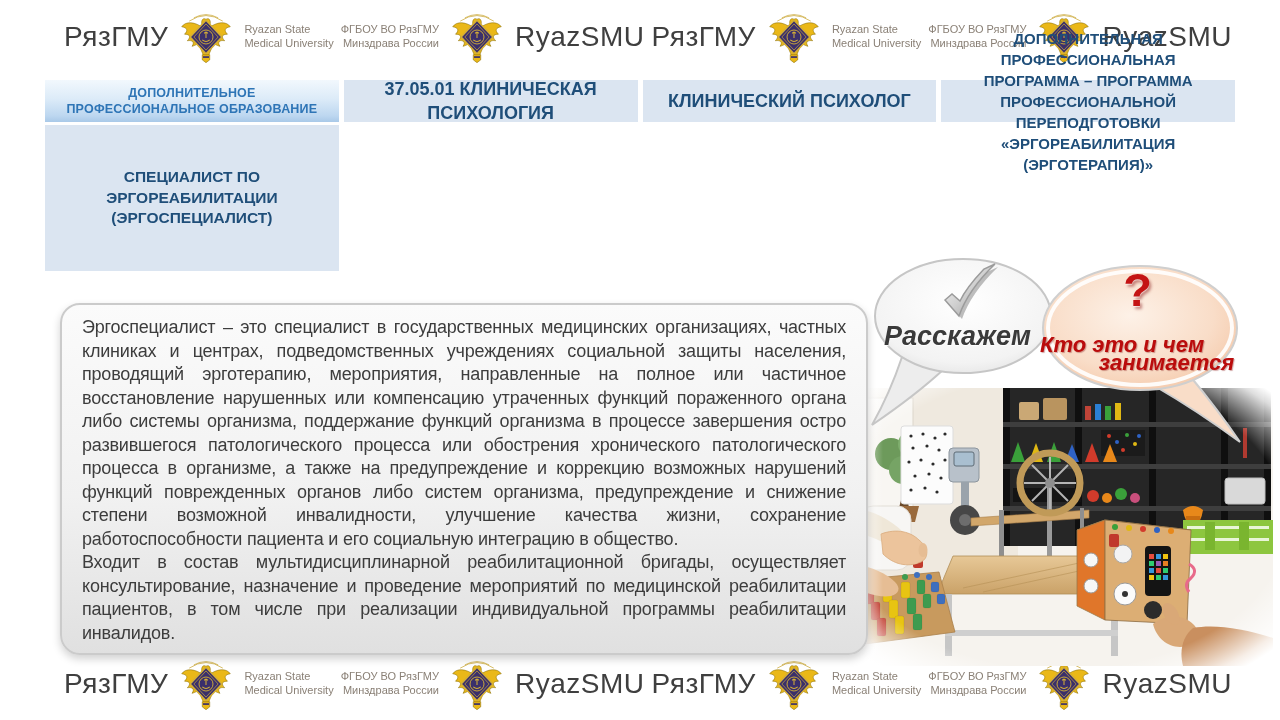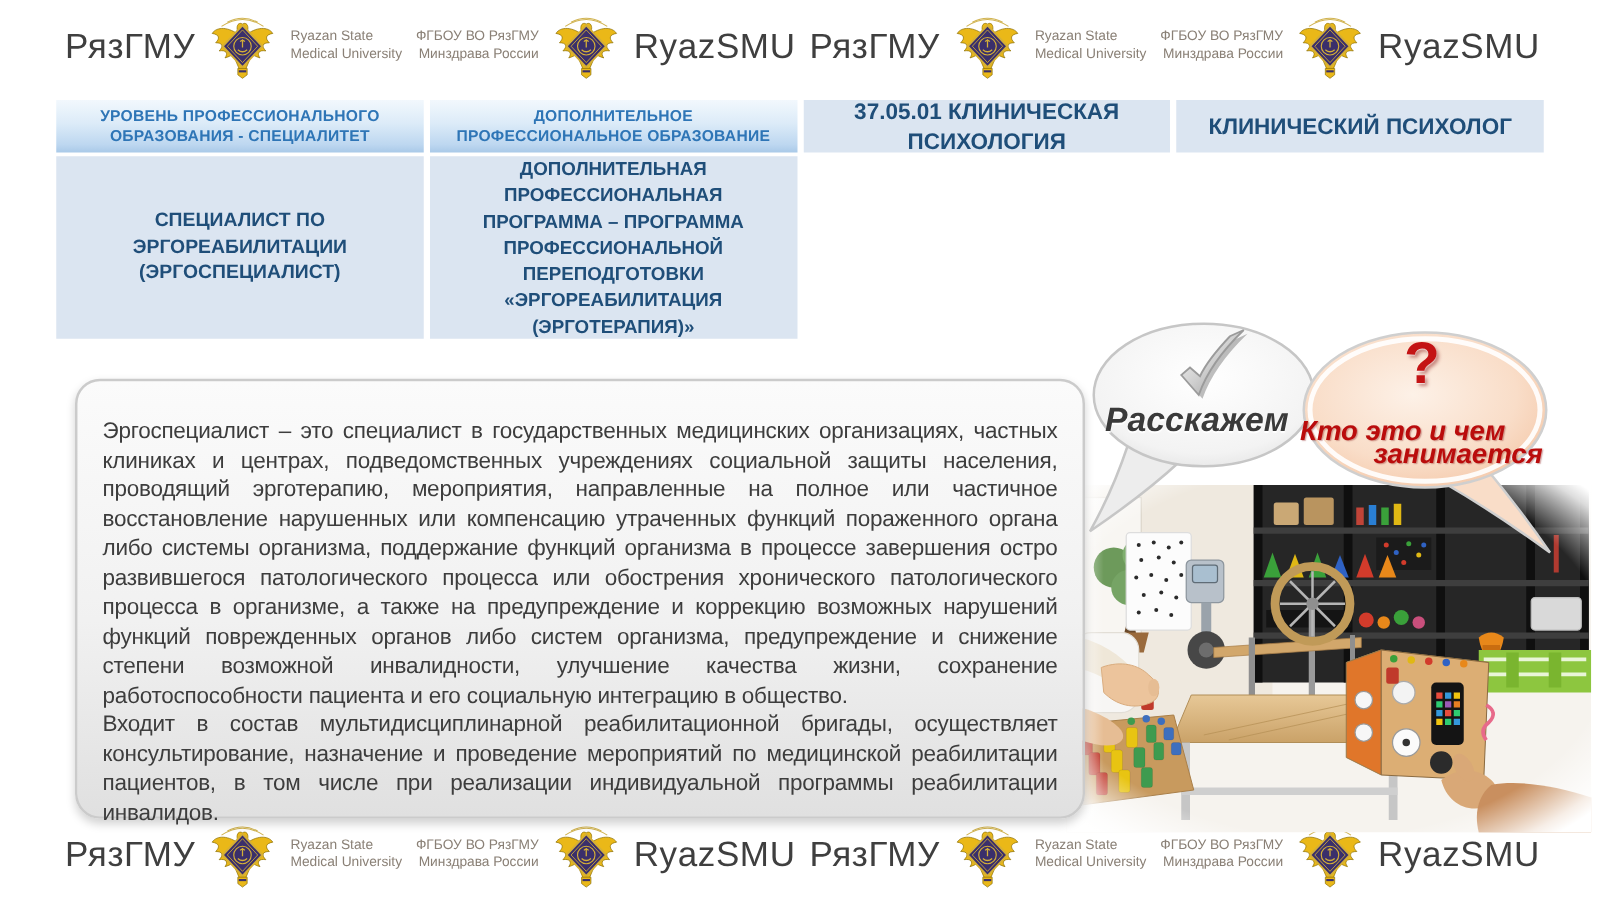--- a/index.html
+++ b/index.html
@@ -1,20 +1,20 @@
 <!DOCTYPE html>
 <html lang="ru"><head>
 <meta charset="utf-8">
 <style>
   html,body{margin:0;padding:0;background:#fff;}
   .slide{position:relative;width:1280px;height:720px;background:#ffffff;overflow:hidden;
          font-family:"Liberation Sans", sans-serif;}
 
   
-  .logo-band{position:absolute;left:52px;right:48px;height:62px;display:flex;
+  .logo-band{position:absolute;left:64px;right:48px;height:62px;display:flex;
              justify-content:space-between;align-items:center;}
   .logo-band.top{top:6px;}
   .logo-band.bottom{top:653px;}
   .logo-unit{display:flex;align-items:center;gap:10px;}
   .wordmark{font-size:28px;color:#3f3f3f;letter-spacing:.5px;white-space:nowrap;}
   .logo-caption{font-size:11px;color:#8a8076;line-height:1.25;display:flex;flex-direction:column;}
   .logo-caption.right{text-align:right;}
   .emblem-svg{width:56px;height:58px;display:block;}
 
   
@@ -29,21 +29,21 @@
   .td.c1{font-size:18px;padding:4px 40px;}
   .td.c2{font-size:18px;}
   .td.c3{font-size:15px;line-height:1.4;}
   .td.c4{font-size:15.5px;padding:4px 30px;}
 
   
   .main-bubble{position:absolute;left:60px;top:303px;width:808px;height:352px;
                border-radius:20px;border:2px solid #cbcbcb;
                background:linear-gradient(180deg,#fbfbfb 0%,#f1f1f1 55%,#e0e0e0 100%);
                box-shadow:0 4px 8px rgba(0,0,0,.18);box-sizing:border-box;
-               padding:28px 20px;z-index:2;}
+               padding:11px 20px;z-index:2;}
   .main-bubble p{margin:0;color:#3d3d3d;font-size:18px;line-height:23.5px;
                  text-align:justify;letter-spacing:-.2px;}
 
   
   .mini-bubble{position:absolute;z-index:3;}
   .mini-bubble svg{position:absolute;inset:0;}
   .bubble-tell{left:868px;top:253px;width:185px;height:185px;}
   .tell-label{position:absolute;left:0;right:6px;top:68px;text-align:center;
               font-size:27px;font-weight:bold;font-style:italic;color:#3a3a3a;
               text-shadow:0 1px 1px #fff;}
@@ -131,26 +131,25 @@
       <span>
           <svg class="emblem-svg">
             <use href="#emblem"></use>
           </svg>
         </span>
       <span class="wordmark">RyazSMU</span>
     </div>
   </div>
 
   <div class="prog-table">
-    <div class="th">УРОВЕНЬ ПРОФЕССИОНАЛЬНОГО ОБРАЗОВАНИЯ - СПЕЦИАЛИТЕТ</div>
     <div class="th">ДОПОЛНИТЕЛЬНОЕ ПРОФЕССИОНАЛЬНОЕ ОБРАЗОВАНИЕ</div>
     <div class="td c1">37.05.01 КЛИНИЧЕСКАЯ ПСИХОЛОГИЯ</div>
     <div class="td c2">КЛИНИЧЕСКИЙ ПСИХОЛОГ</div>
+    <div class="td c3">ДОПОЛНИТЕЛЬНАЯ ПРОФЕССИОНАЛЬНАЯ ПРОГРАММА – ПРОГРАММА ПРОФЕССИОНАЛЬНОЙ ПЕРЕПОДГОТОВКИ «ЭРГОРЕАБИЛИТАЦИЯ (ЭРГОТЕРАПИЯ)»</div>
     <div class="td c4">СПЕЦИАЛИСТ ПО ЭРГОРЕАБИЛИТАЦИИ (ЭРГОСПЕЦИАЛИСТ)</div>
-    <div class="td c3">ДОПОЛНИТЕЛЬНАЯ ПРОФЕССИОНАЛЬНАЯ ПРОГРАММА – ПРОГРАММА ПРОФЕССИОНАЛЬНОЙ ПЕРЕПОДГОТОВКИ «ЭРГОРЕАБИЛИТАЦИЯ (ЭРГОТЕРАПИЯ)»</div>
   </div>
 
   <div class="main-bubble">
     <p>Эргоспециалист – это специалист в государственных медицинских организациях, частных клиниках и центрах, подведомственных учреждениях социальной защиты населения, проводящий эрготерапию, мероприятия, направленные на полное или частичное восстановление нарушенных или компенсацию утраченных функций пораженного органа либо системы организма, поддержание функций организма в процессе завершения остро развившегося патологического процесса или обострения хронического патологического процесса в организме, а также на предупреждение и коррекцию возможных нарушений функций поврежденных органов либо систем организма, предупреждение и снижение степени возможной инвалидности, улучшение качества жизни, сохранение работоспособности пациента и его социальную интеграцию в общество.</p>
     <p>Входит в состав мультидисциплинарной реабилитационной бригады, осуществляет консультирование, назначение и проведение мероприятий по медицинской реабилитации пациентов, в том числе при реализации индивидуальной программы реабилитации инвалидов.</p>
   </div>
 
   <div class="mini-bubble bubble-tell">
     <svg viewBox="0 0 185 185">
       <defs>

